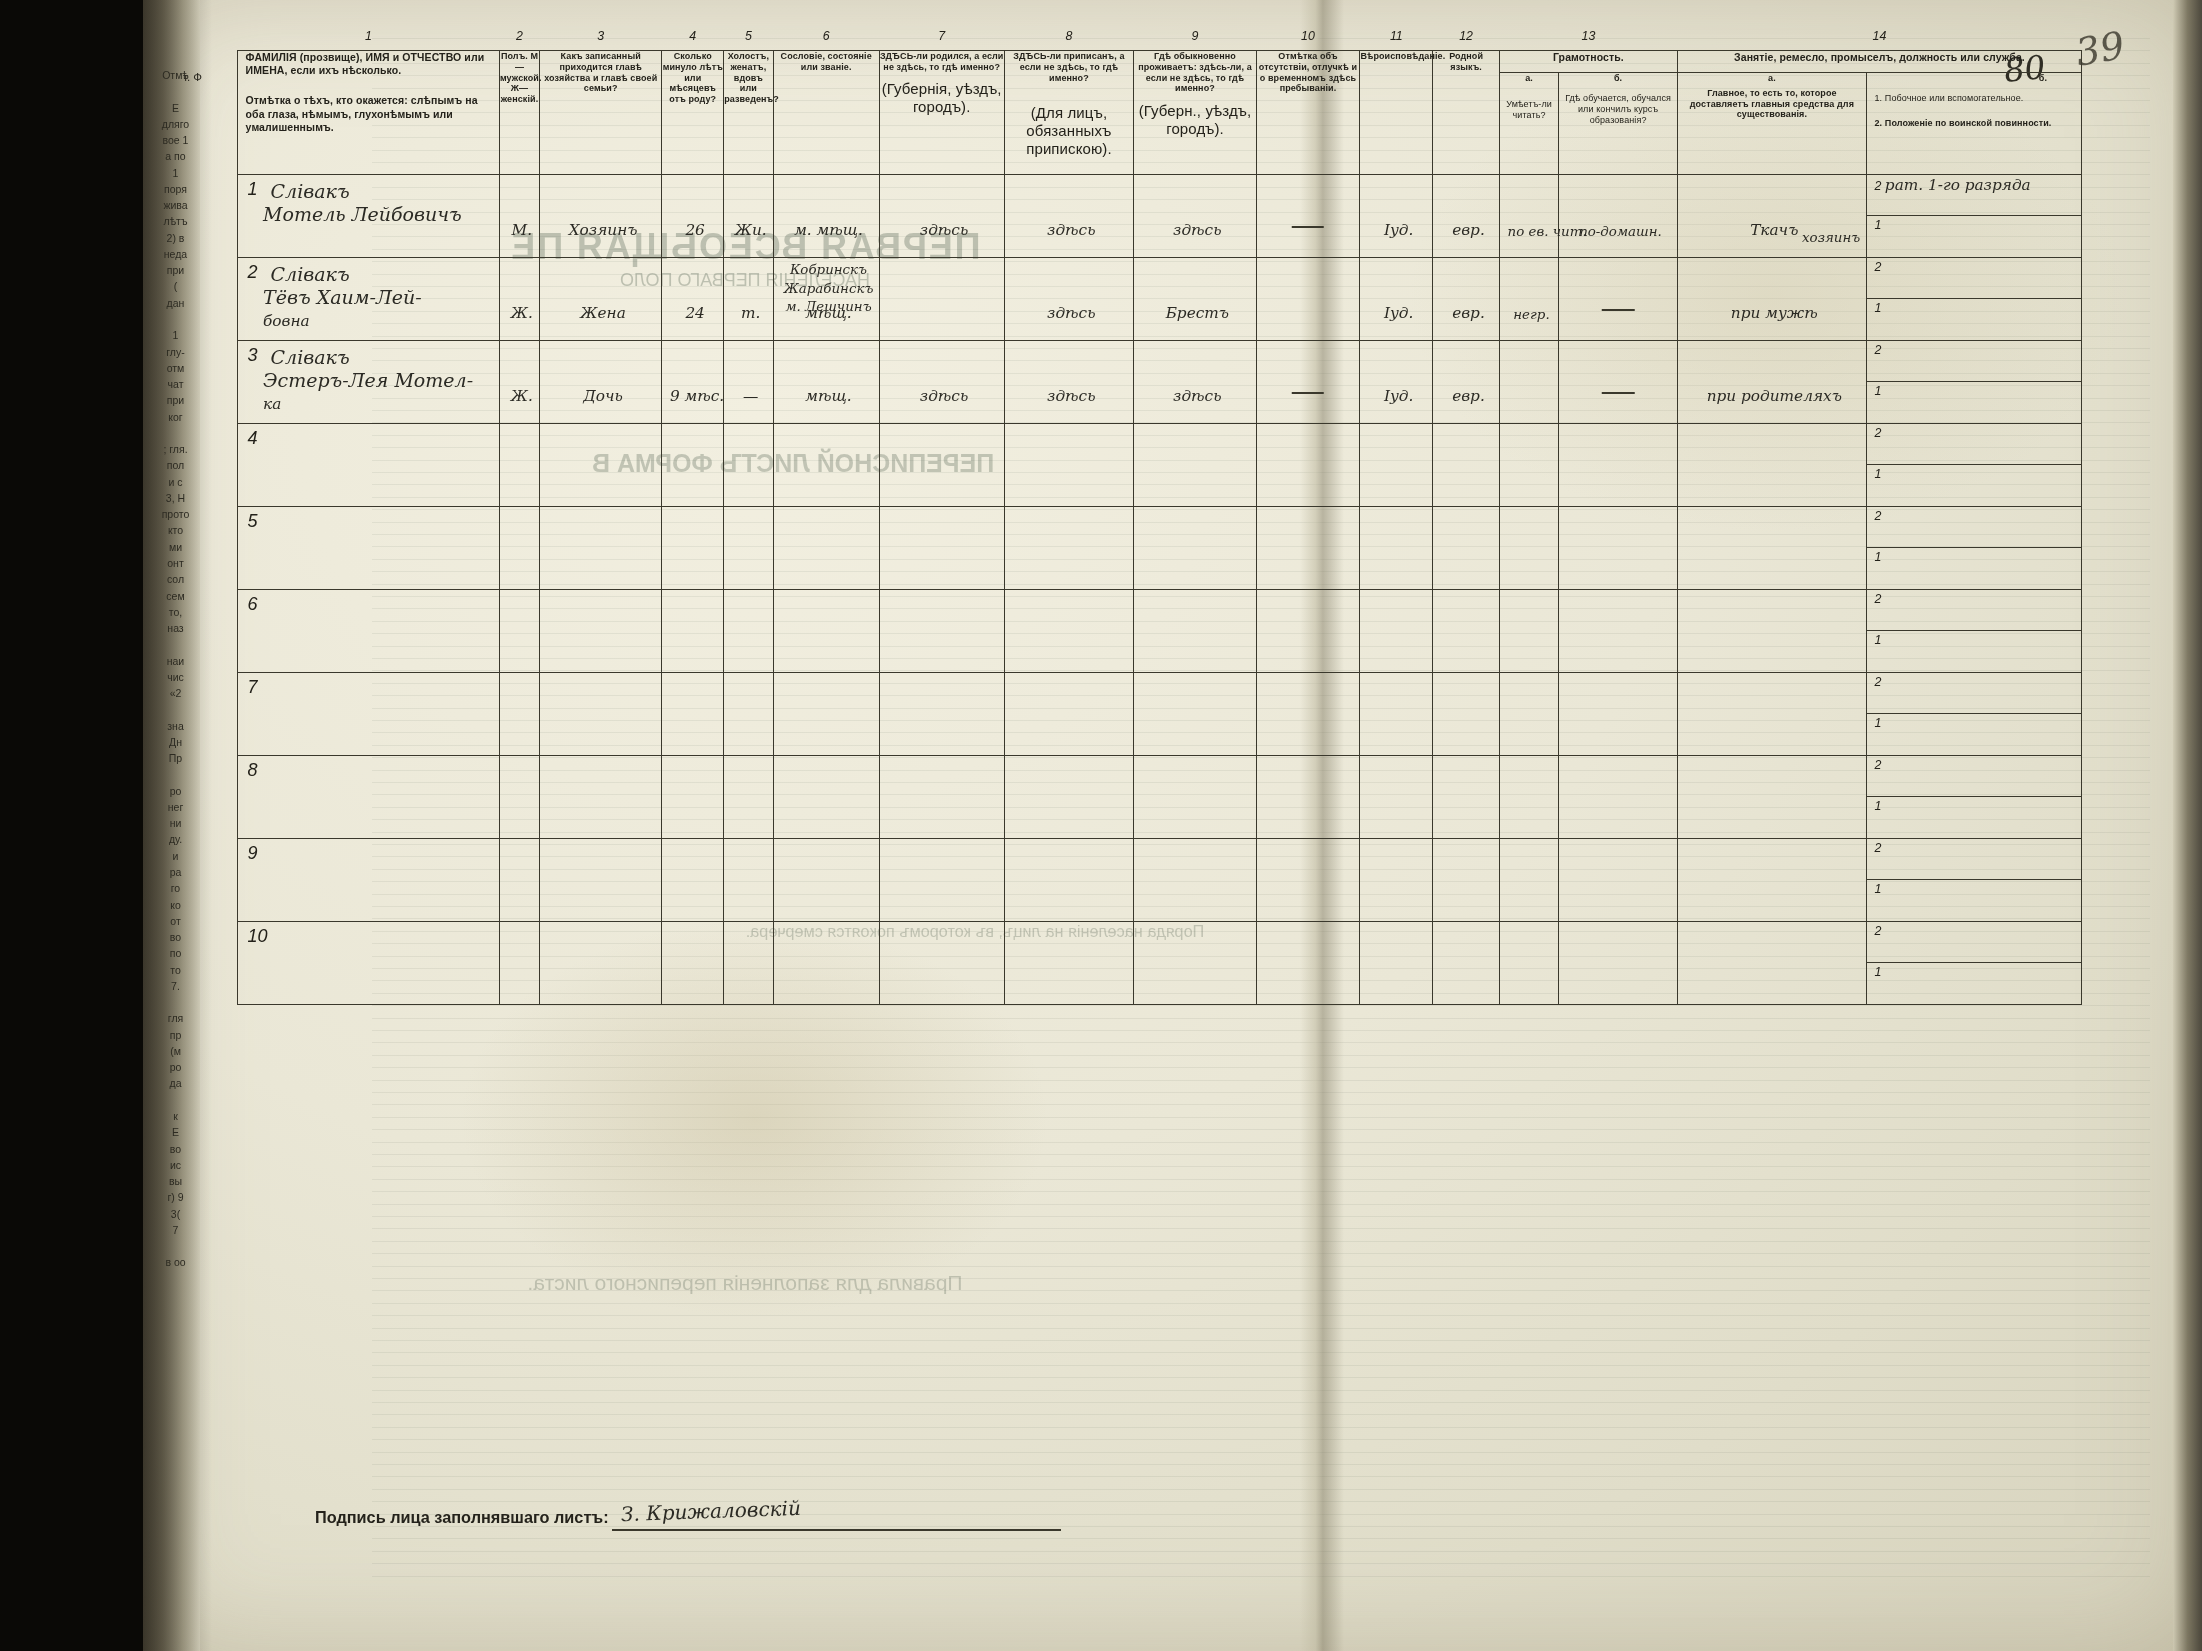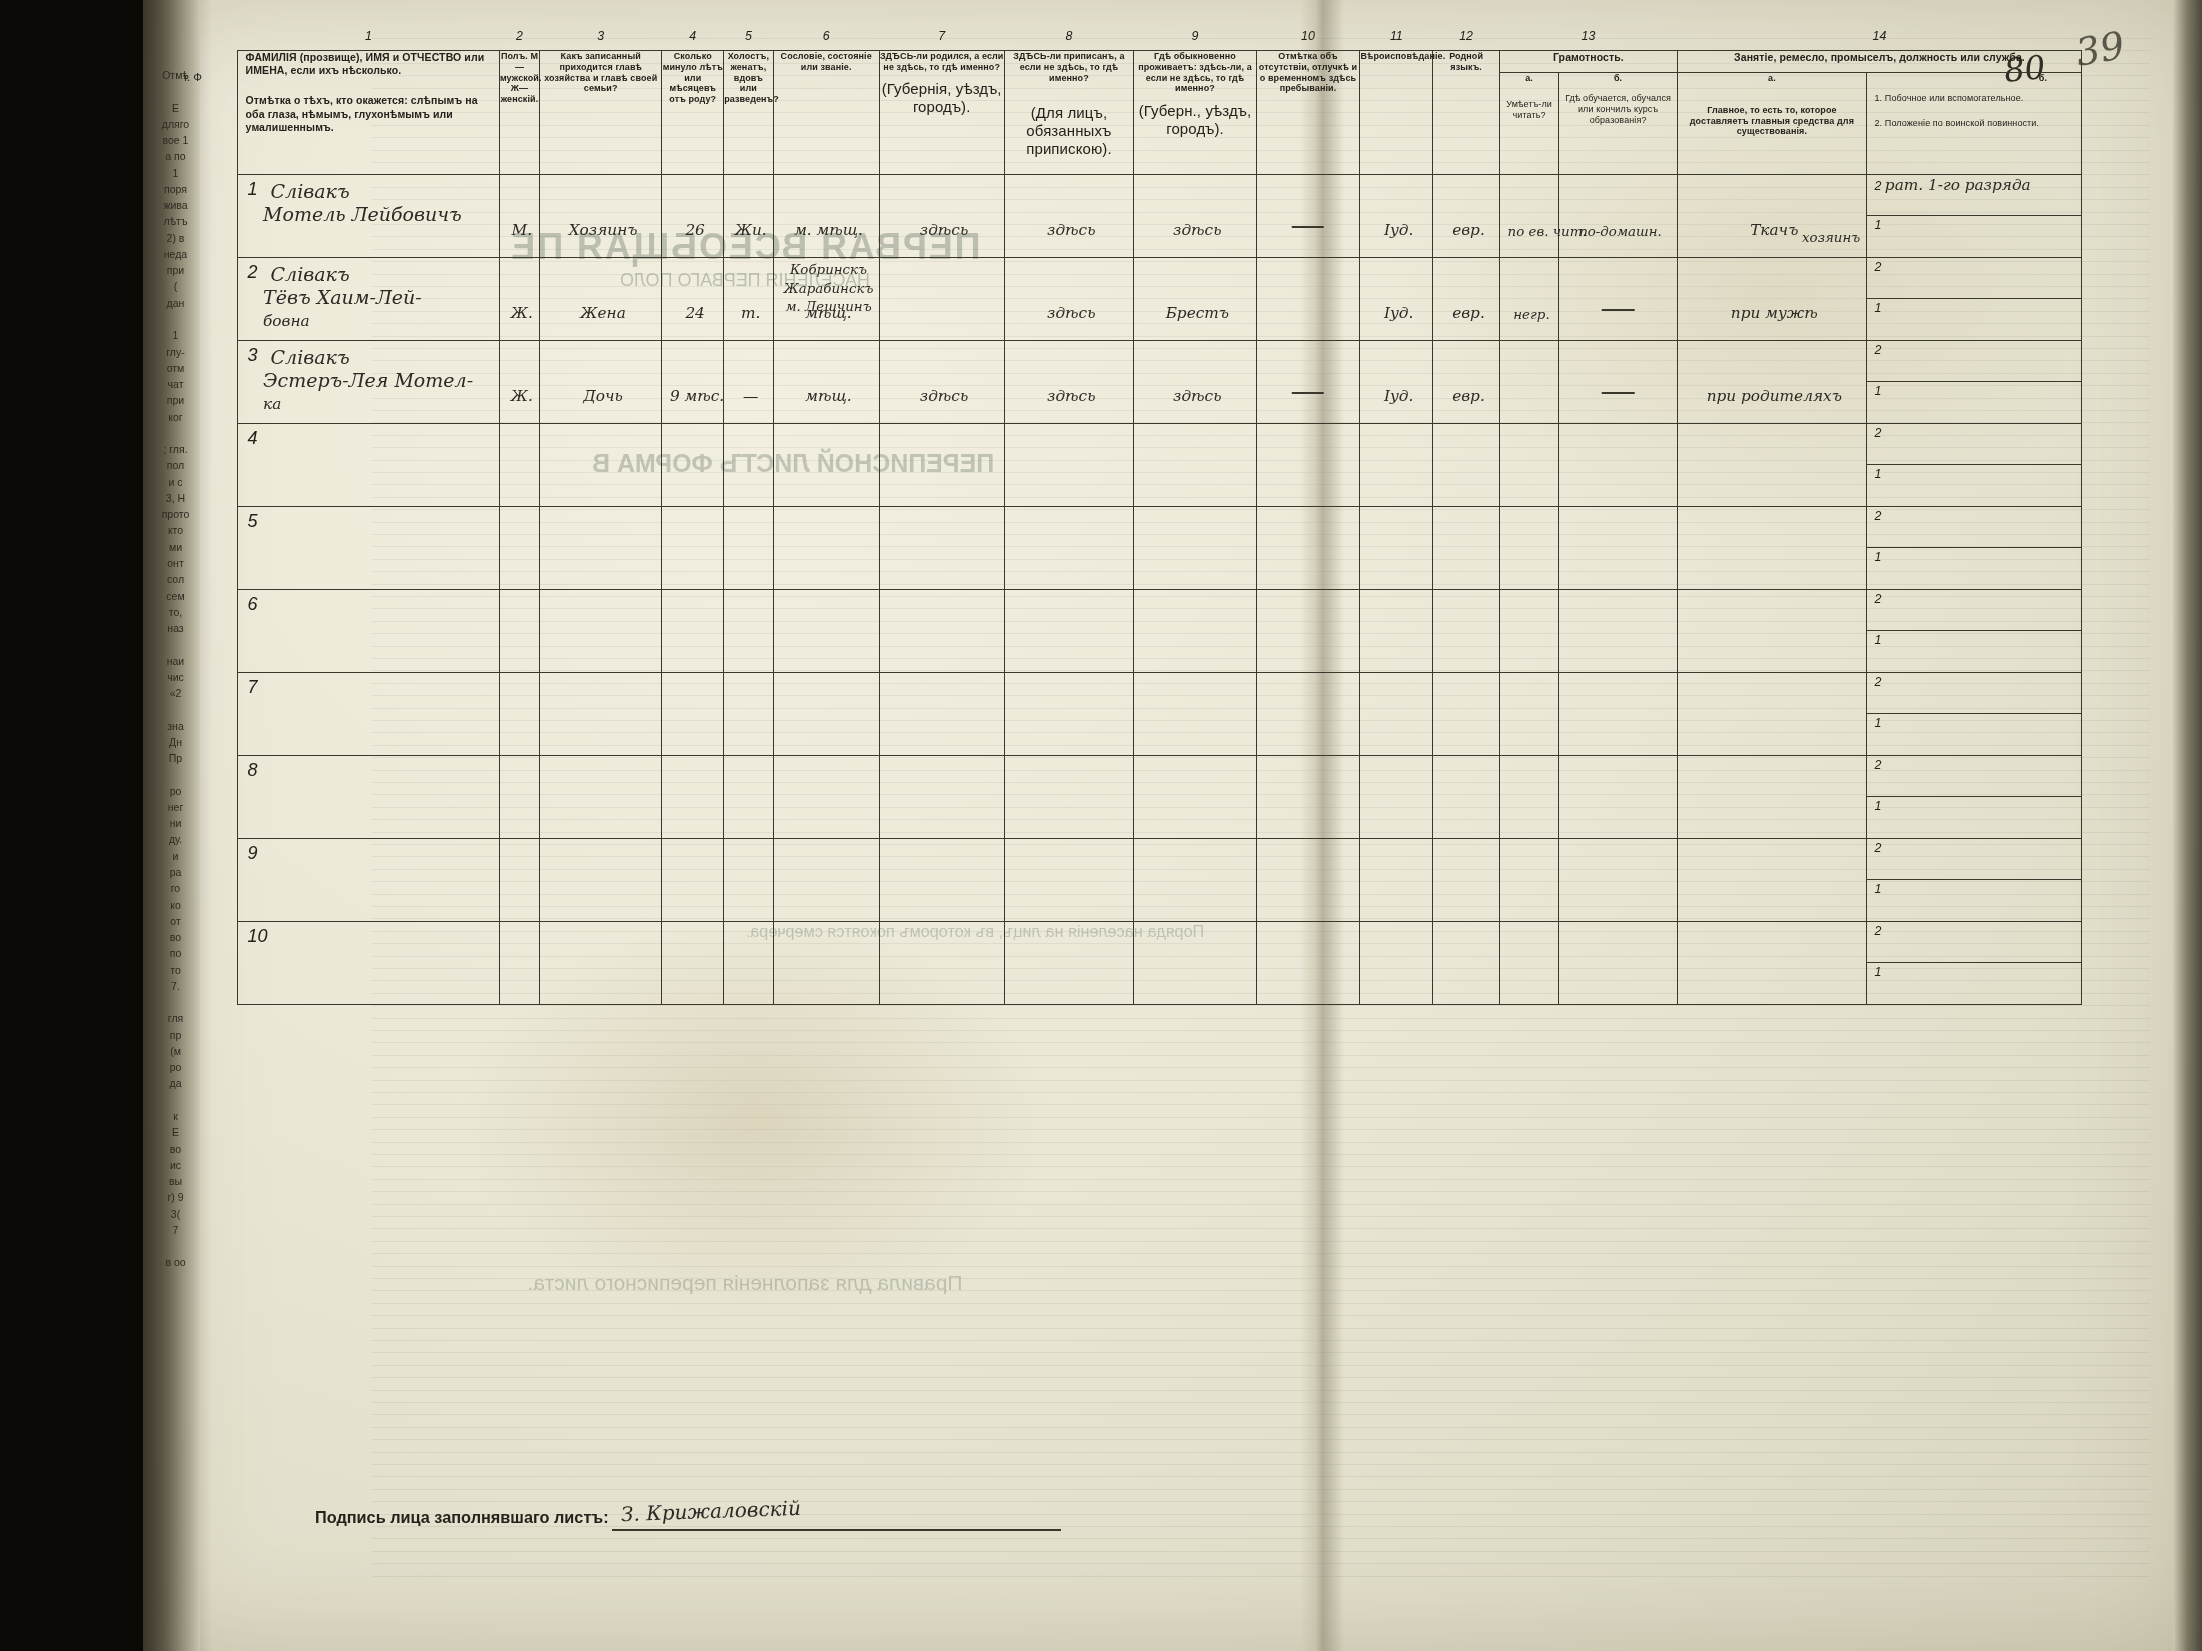--- a/index.html
+++ b/index.html
@@ -469,28 +469,28 @@
       <td class="hdr tiny" style="height:101px">
         <div>а.</div>
         <div style="margin-top:15.3px;font-weight:normal">Умѣетъ-ли читать?</div>
       </td>
       <td class="hdr tiny">
         <div>б.</div>
         <div style="margin-top:9.6px;font-weight:normal">Гдѣ обучается, обучался или кончилъ курсъ образованія?</div>
       </td>
       <td class="hdr tiny">
         <div>а.</div>
-        <div style="margin-top:21px">
+        <div style="margin-top:4px">
           <span>Главное, то есть то, которое доставляетъ главныя средства для существованія.</span>
         </div>
       </td>
       <td class="hdr tiny">
         <div style="text-align:right;padding-right:34px">б.</div>
         <div style="margin-top:9.6px;font-weight:normal;text-align:left;padding-left:7.6px">1. Побочное или вспомогательное.</div>
-        <div style="margin-top:13.4px;font-weight:normal;text-align:left;padding-left:7.6px">2. Положеніе по воинской повинности.</div>
+        <div style="margin-top:13.4px;font-weight:bold;text-align:left;padding-left:7.6px">2. Положеніе по воинской повинности.</div>
       </td>
     </tr>
 
     </tbody>
       <tbody id="tbody">
         <tr>
           <td class="rowcell ">
             <div class="rownum">1</div>
             <div class="name-line1"><span class="hw">Слівакъ</span></div>
             <div class="name-line2"><span class="hw">Мотель Лейбовичъ</span></div>

